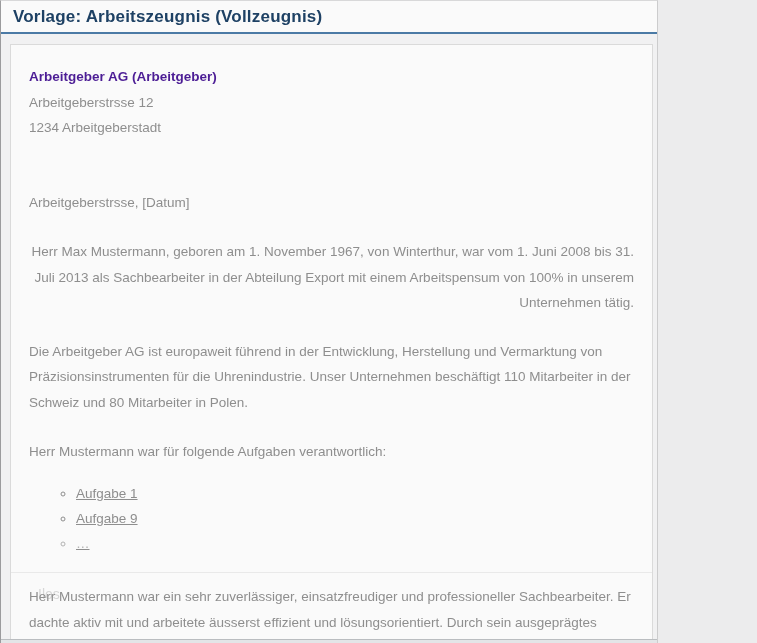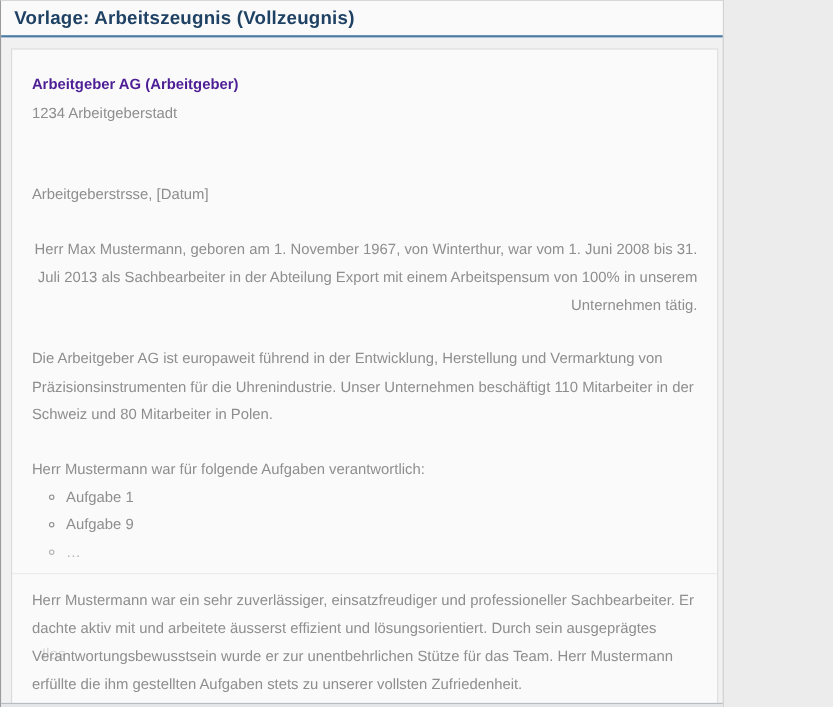--- a/index.html
+++ b/index.html
@@ -44,22 +44,23 @@
     line-height: 25.5px;
   }
   .doc p { margin: 0; }
   .bold-line { font-weight: bold; color: #4c1d95; }
   .date-line { margin-top: 49px !important; }
   .doc-title { margin-top: 25px !important; }
   .para-intro { margin-top: 24px !important; text-align: right; }
   .para-company { margin-top: 23px !important; }
   .para-tasks-intro { margin-top: 24px !important; }
   ul.tasks-list {
-    margin: 0; padding: 0 0 0 31px;
+    margin: 16px; padding: 0 0 0 31px;
     list-style-type: circle;
+    text-decoration: underline;
   }
   ul.tasks-list li { line-height: 25.2px; color: #8e8e8e; }
   ul.tasks-list li:last-child { color: #b3b3b3; }
   .section-divider {
     border: 0;
     border-top: 1px solid #e9e9e9;
     margin: 6px -18px 0 -18px;
     height: 0;
   }
   .para-assessment { margin-top: 11px !important; }
@@ -84,20 +85,21 @@
 <div class="page">
 
   <div class="page-header">
     <div class="page-title">Vorlage: Arbeitszeugnis (Vollzeugnis)</div>
   </div>
 
   <div class="content-card doc">
 
     <div>
       <p class="bold-line">Arbeitgeber AG (Arbeitgeber)</p>
+      <p>Arbeitgeberstrsse 12</p>
       <p>1234 Arbeitgeberstadt</p>
     </div>
 
     <p class="date-line">Arbeitgeberstrsse, [Datum]</p>
 
 
     <p class="para-intro">Herr Max Mustermann, geboren am 1. November 1967, von Winterthur, war vom 1. Juni 2008 bis 31. Juli 2013 als Sachbearbeiter in der Abteilung Export mit einem Arbeitspensum von 100% in unserem Unternehmen tätig.</p>
 
     <p class="para-company">Die Arbeitgeber AG ist europaweit führend in der Entwicklung, Herstellung und Vermarktung von Präzisionsinstrumenten für die Uhrenindustrie. Unser Unternehmen beschäftigt 110 Mitarbeiter in der Schweiz und 80 Mitarbeiter in Polen.</p>
 

